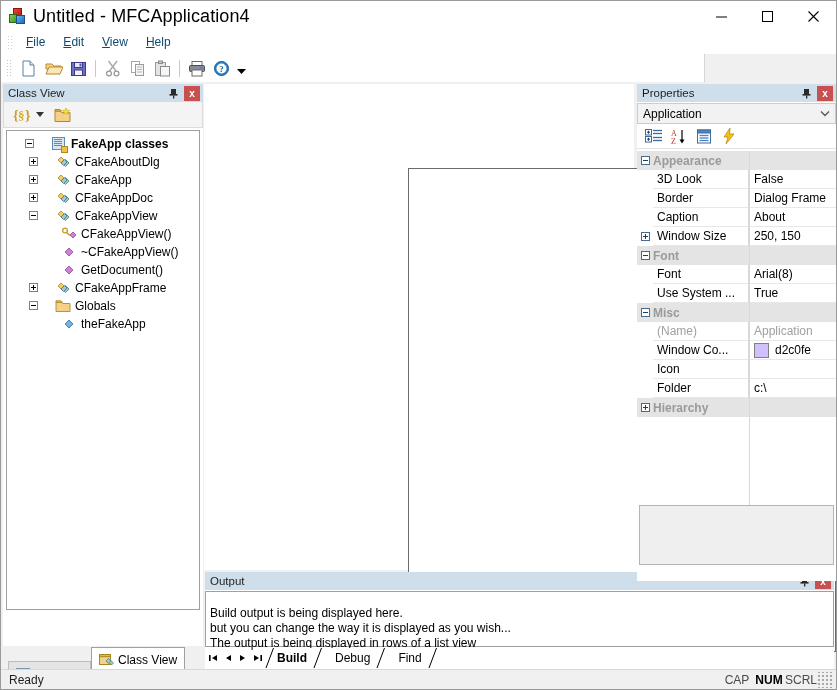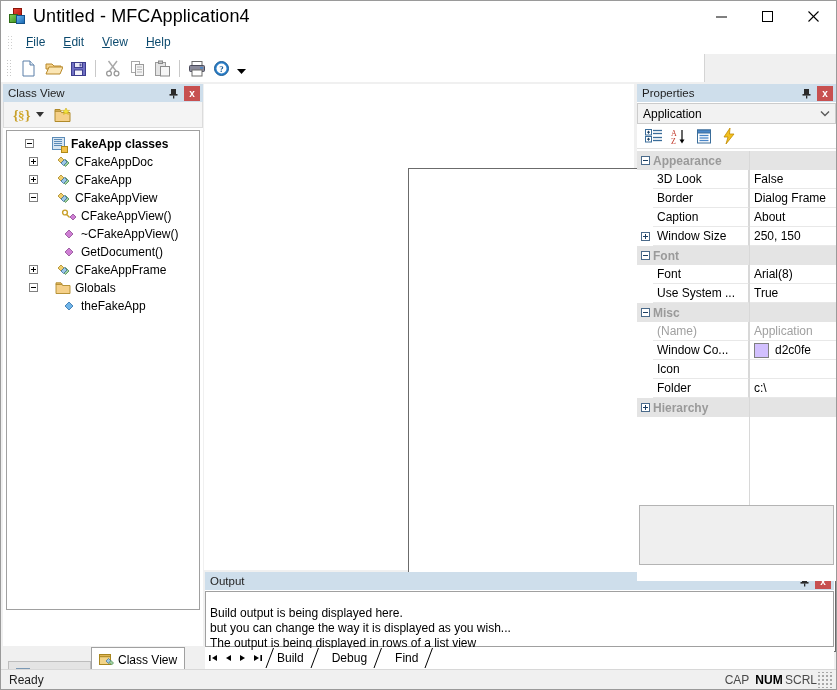--- a/index.html
+++ b/index.html
@@ -186,21 +186,21 @@
   .nav-btn { width:15px; height:20px; display:flex; align-items:center; justify-content:center; font-size:9px; color:#000;}
   .otab {
     position:relative; height:20px; display:flex; align-items:center;
     padding:0 10px 0 12px; font-size:12px; color:#000;
     background:#ffffff;
     box-sizing:border-box;
   }
   .otab .slash-l, .otab .slash-r {
     position:absolute; top:0; width:9px; height:20px;
   }
-  .otab.active { font-weight:normal;justify-content:center; }
+  .otab.active { font-weight:bold;justify-content:center; }
 
   
   .props {
     position:absolute; left:636px; top:83px; width:199px; height:484px;
     background:#ffffff;
   }
   .prop-combo {
     height:21px; margin-top:1px;
     background:#f2f2f2; border:1px solid #cccccc; box-sizing:border-box;
     display:flex; align-items:center; padding-left:5px; font-size:12px;
@@ -413,53 +413,69 @@
               <span class="tg-h"></span>
             </span>
           <span class="tdots"></span>
           <span class="ticon">
               <span class="ic-classes"></span>
               <span class="ic-classes-star"></span>
             </span>
           <span class="tlabel bold">FakeApp classes</span>
         </div>
 
-
         <div class="tnode" style="padding-left:16px">
           <span class="tg">
               <span class="tg-box"></span>
               <span class="tg-h"></span>
               <span class="tg-v"></span>
             </span>
           <span class="tdots"></span>
           <span class="ticon">
             <svg width="16" height="16" viewBox="0 0 16 16">
                 <polygon points="3,6 6,3 9,6 6,9" fill="#f0cf6e" stroke="#a8861f" stroke-width=".8"></polygon>
                 <polygon points="7,9 10.5,5.5 14,9 10.5,12.5" fill="#9fd0a0" stroke="#4a8a4f" stroke-width=".8"></polygon>
                 <polygon points="6,9 9.5,5.5 12,8 8.5,11.5" fill="#9fc8e8" stroke="#3a6d9a" stroke-width=".8"></polygon>
               </svg>
           </span>
-          <span class="tlabel">CFakeAppDoc</span>
+          <span class="tlabel">CFakeAboutDlg</span>
         </div>
 
         <div class="tnode" style="padding-left:16px">
           <span class="tg">
               <span class="tg-box"></span>
               <span class="tg-h"></span>
               <span class="tg-v"></span>
             </span>
           <span class="tdots"></span>
           <span class="ticon">
             <svg width="16" height="16" viewBox="0 0 16 16">
                 <polygon points="3,6 6,3 9,6 6,9" fill="#f0cf6e" stroke="#a8861f" stroke-width=".8"></polygon>
                 <polygon points="7,9 10.5,5.5 14,9 10.5,12.5" fill="#9fd0a0" stroke="#4a8a4f" stroke-width=".8"></polygon>
                 <polygon points="6,9 9.5,5.5 12,8 8.5,11.5" fill="#9fc8e8" stroke="#3a6d9a" stroke-width=".8"></polygon>
               </svg>
           </span>
           <span class="tlabel">CFakeApp</span>
+        </div>
+
+        <div class="tnode" style="padding-left:16px">
+          <span class="tg">
+              <span class="tg-box"></span>
+              <span class="tg-h"></span>
+              <span class="tg-v"></span>
+            </span>
+          <span class="tdots"></span>
+          <span class="ticon">
+            <svg width="16" height="16" viewBox="0 0 16 16">
+                <polygon points="3,6 6,3 9,6 6,9" fill="#f0cf6e" stroke="#a8861f" stroke-width=".8"></polygon>
+                <polygon points="7,9 10.5,5.5 14,9 10.5,12.5" fill="#9fd0a0" stroke="#4a8a4f" stroke-width=".8"></polygon>
+                <polygon points="6,9 9.5,5.5 12,8 8.5,11.5" fill="#9fc8e8" stroke="#3a6d9a" stroke-width=".8"></polygon>
+              </svg>
+          </span>
+          <span class="tlabel">CFakeAppDoc</span>
         </div>
 
         <div class="tnode" style="padding-left:16px">
           <span class="tg">
               <span class="tg-box"></span>
               <span class="tg-h"></span>
             </span>
           <span class="tdots"></span>
           <span class="ticon">
             <svg width="16" height="16" viewBox="0 0 16 16">

